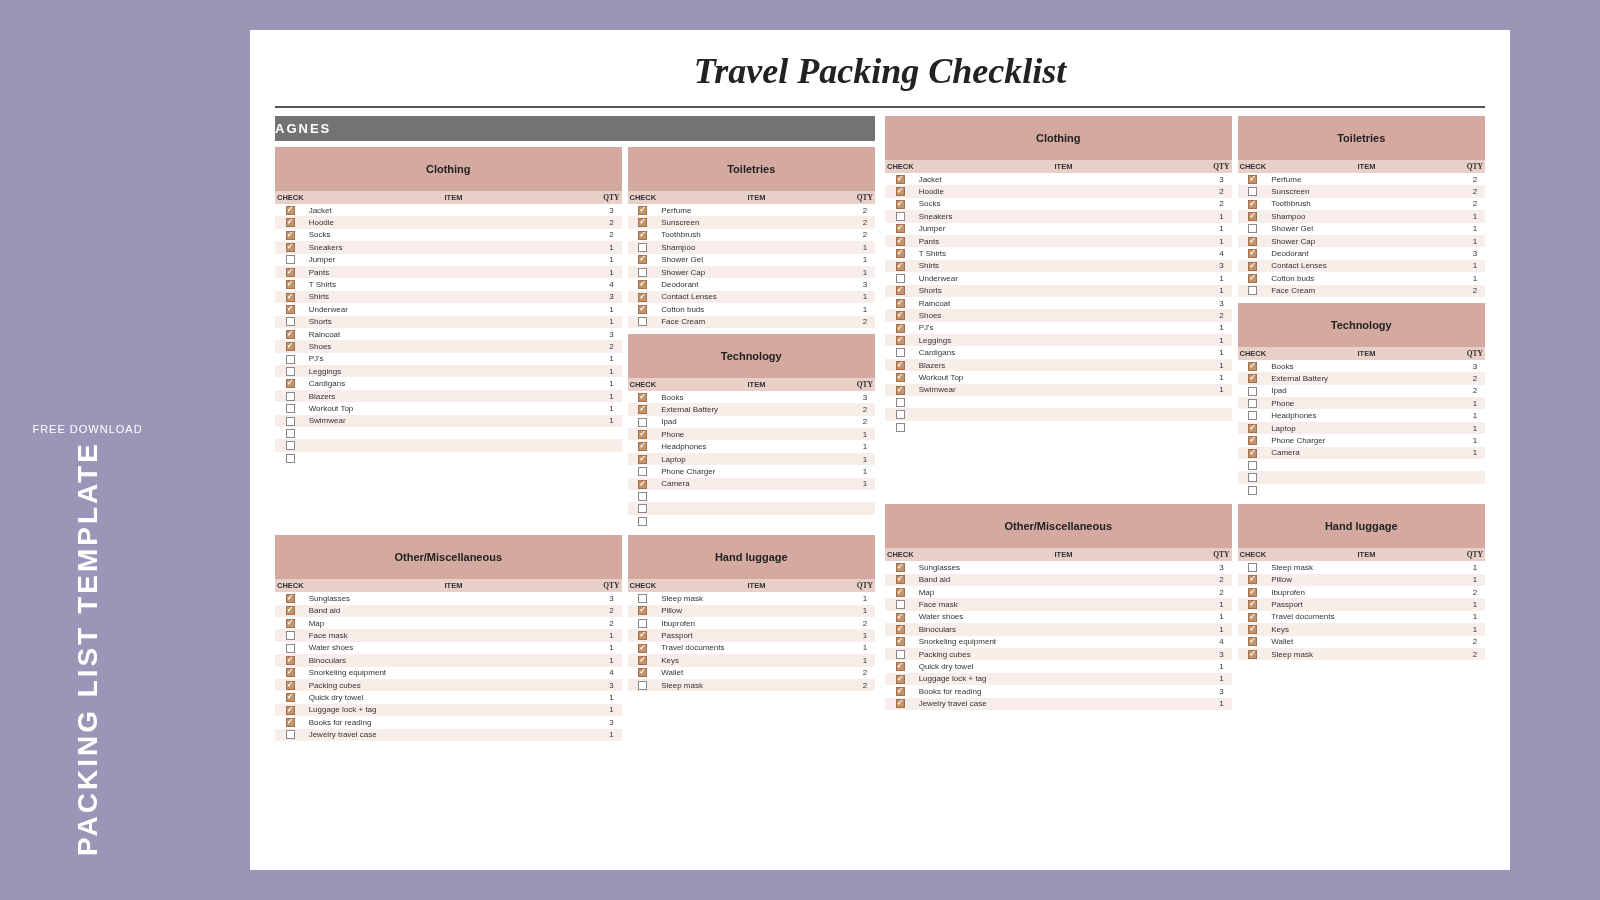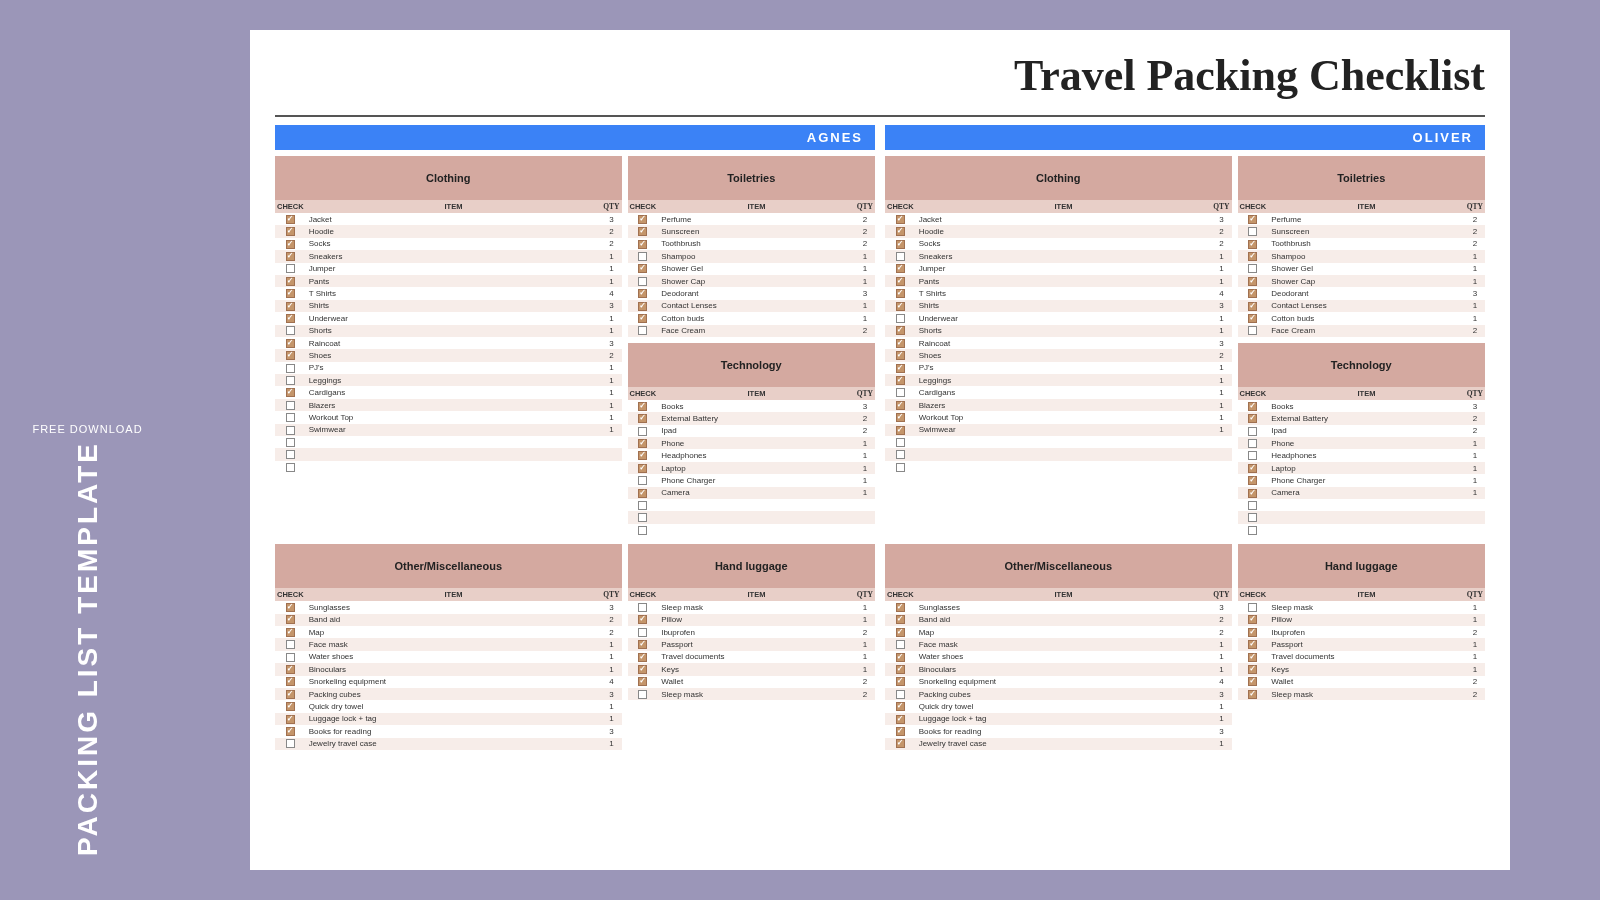--- a/index.html
+++ b/index.html
@@ -44,41 +44,42 @@
     }
     .main-doc {
       background: #fff;
       width: 1260px;
       min-height: 840px;
       margin-left: 160px;
       padding: 20px 25px 20px 25px;
       position: relative;
     }
     .doc-title {
-      text-align: right;
+      text-align: center;
       font-family: Georgia, serif;
-      font-size: 44px;
+      font-style: italic;
+      font-size: 36px;
       font-weight: bold;
       margin-bottom: 14px;
       color: #222;
     }
     .persons-row {
       display: flex;
       gap: 10px;
     }
     .person-block {
       flex: 1;
     }
     .person-header {
-      background: #3b82f6;
+      background: #737373;
       color: #fff;
-      text-align: right;
+      text-align: left;
       font-weight: bold;
       font-size: 13px;
-      padding: 5px 12px;
+      padding: 5px 0;
       letter-spacing: 2px;
       margin-bottom: 6px;
     }
     .person-grid {
       display: flex;
       gap: 6px;
     }
     .section-block {
       flex: 1;
       min-width: 0;
@@ -560,21 +561,20 @@
                   <td class="check-cell"><span class="cb"></span></td>
                   <td class="item-cell">Sleep mask</td>
                   <td class="qty-cell">2</td>
                 </tr>
               </tbody>
             </table>
           </div>
         </div>
       </div>
       <div class="person-block">
-        <div class="person-header">OLIVER</div>
         <div class="person-grid">
           <div class="section-block" style="flex: 1.4 1 0%;">
             <div class="section-title">Clothing</div>
             <table class="section-table">
               <thead>
                 <tr>
                   <th class="check-col">CHECK</th>
                   <th>ITEM</th>
                   <th class="qty-col">QTY</th>
                 </tr>

